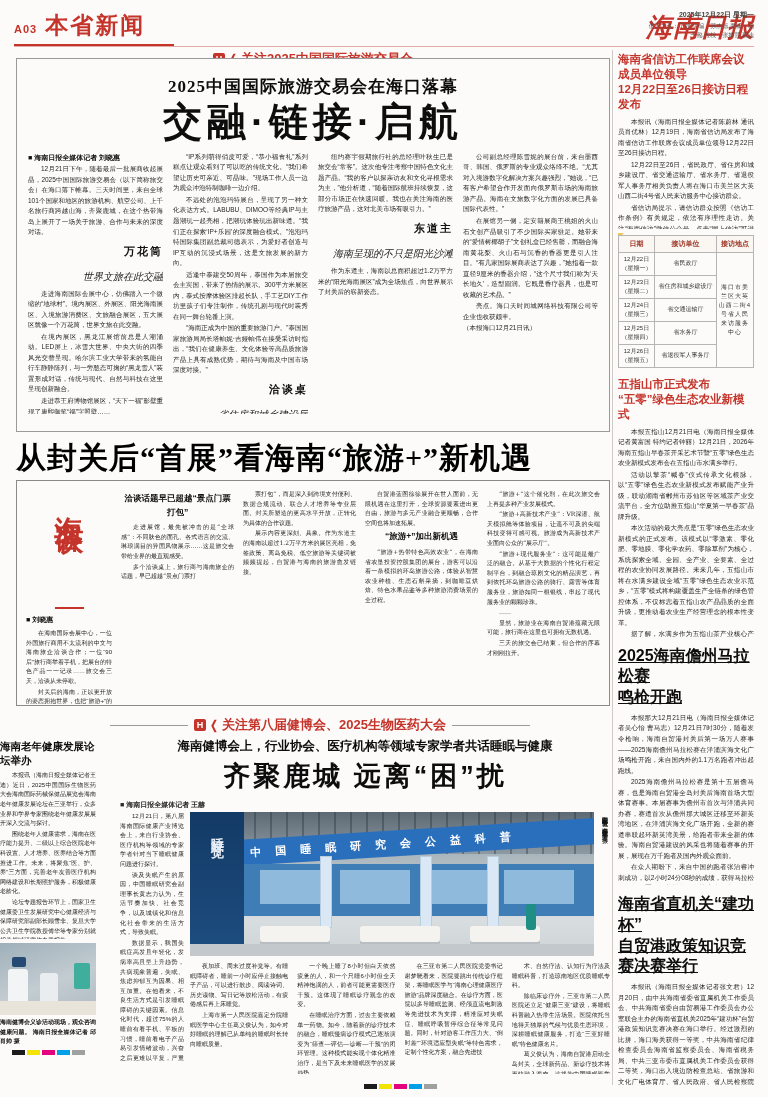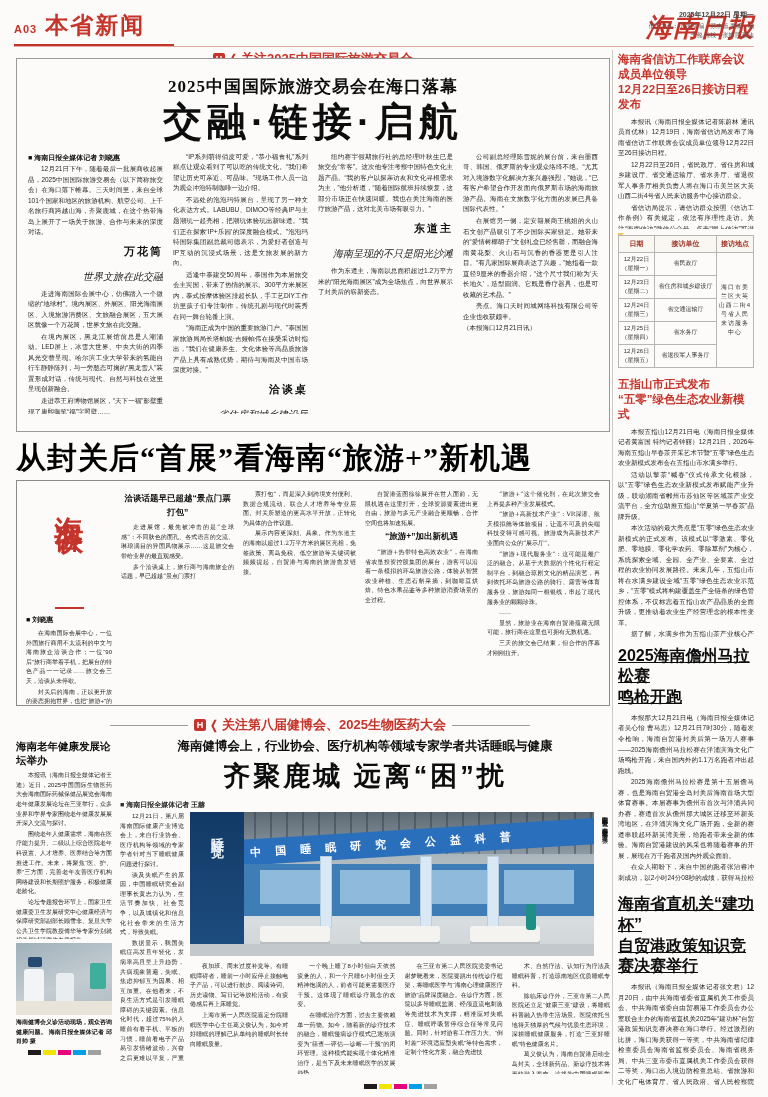--- a/index.html
+++ b/index.html
@@ -57,21 +57,21 @@
           box-sizing:border-box;display:flex;gap:9px;padding:8px 9px;overflow:hidden;}
   .ft-logo-col{width:86px;flex:none;}
   .ft-logo{writing-mode:vertical-rl;text-orientation:upright;font-family:"DejaVu Serif",serif;
            font-weight:bold;color:#c5342b;font-size:29px;line-height:1;letter-spacing:4px;
            margin:4px auto 4px;height:110px;border-bottom:2px solid #c5342b;padding-bottom:4px;}
   .ft-col{flex:1;overflow:hidden;font-family:"DejaVu Serif",serif;}
   .ft-sub{font-family:"Liberation Sans",sans-serif;font-weight:900;font-size:8.5px;text-align:center;
           margin:3px 0;color:#111;}
   
   .bt-banner{position:absolute;left:110px;top:716px;width:420px;}
-  .bl-col{position:absolute;left:16px;top:740px;width:96px;height:348px;overflow:hidden;}
+  .bl-col{position:absolute;left:0;top:740px;width:96px;height:348px;overflow:hidden;}
   .bl-head{font-weight:900;font-size:10.5px;line-height:1.3;color:#0d0d0d;margin-bottom:4px;}
   .photo-clinic{width:96px;height:72px;margin-top:4px;position:relative;overflow:hidden;
                 background:linear-gradient(160deg,#9fb0ba 0%,#c3ccd1 55%,#aebbc2 100%);}
   .photo-clinic .coat1{position:absolute;left:8px;top:26px;width:20px;height:40px;background:#f2f4f5;border-radius:3px;}
   .photo-clinic .coat2{position:absolute;left:40px;top:30px;width:18px;height:36px;background:#e9edef;border-radius:3px;}
   .photo-clinic .capb{position:absolute;left:12px;top:14px;width:14px;height:10px;background:#274a72;border-radius:2px;}
   .photo-clinic .desk{position:absolute;left:0;bottom:0;width:100%;height:14px;background:#e8e4da;}
   .photo-clinic .grn{position:absolute;right:6px;top:20px;width:16px;height:26px;background:#3fae9c;border-radius:2px;}
   .bl-cap{font-size:6px;line-height:1.55;font-weight:bold;color:#111;margin-top:3px;text-align:justify;}
   .bm{position:absolute;left:120px;top:738px;width:490px;}

